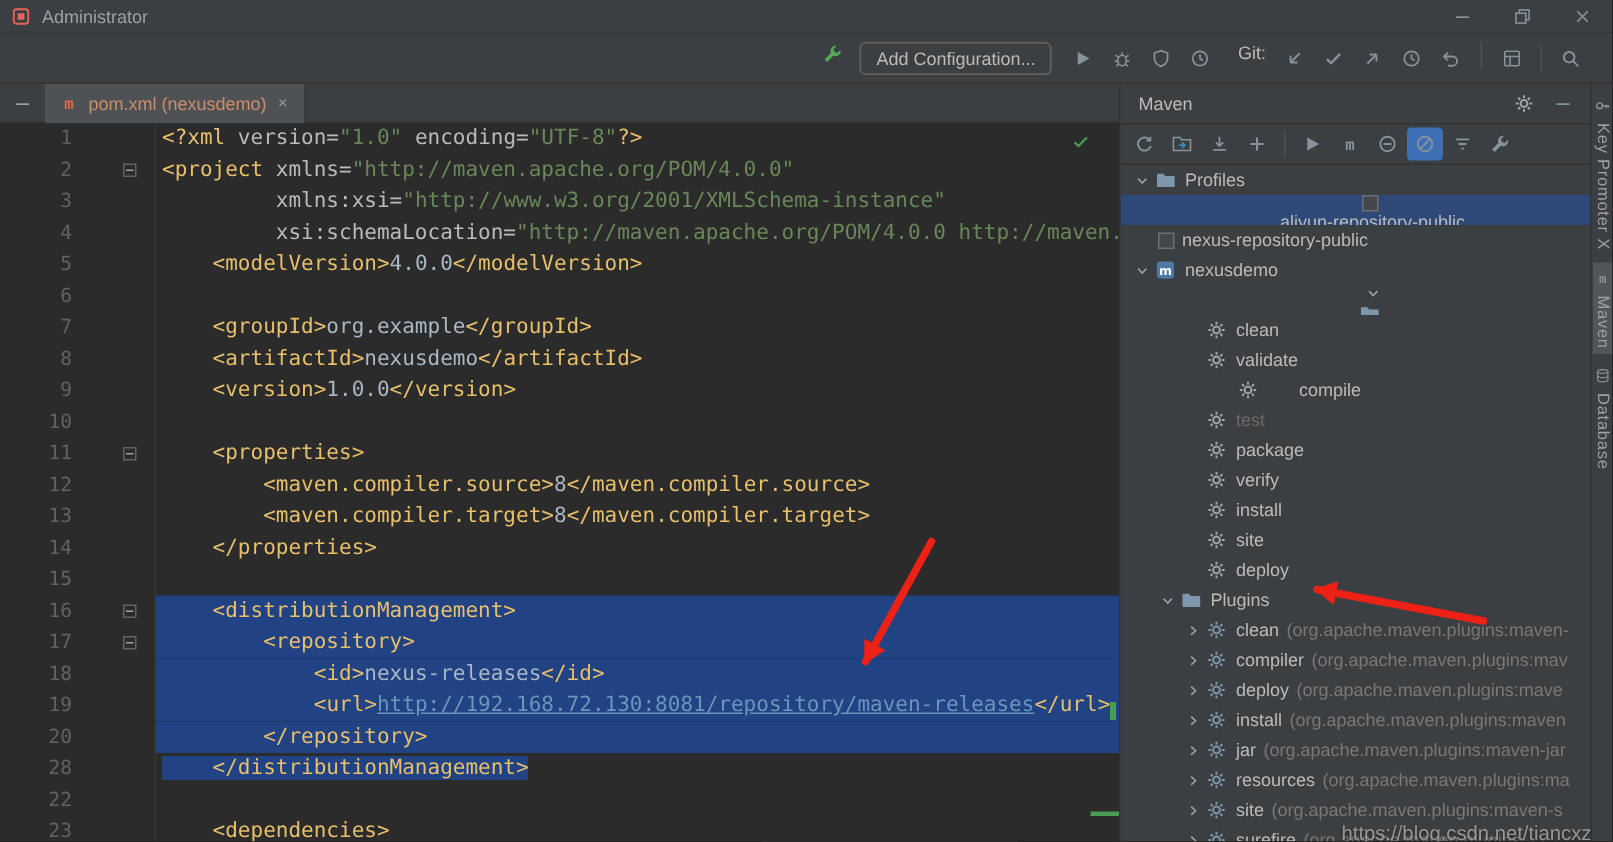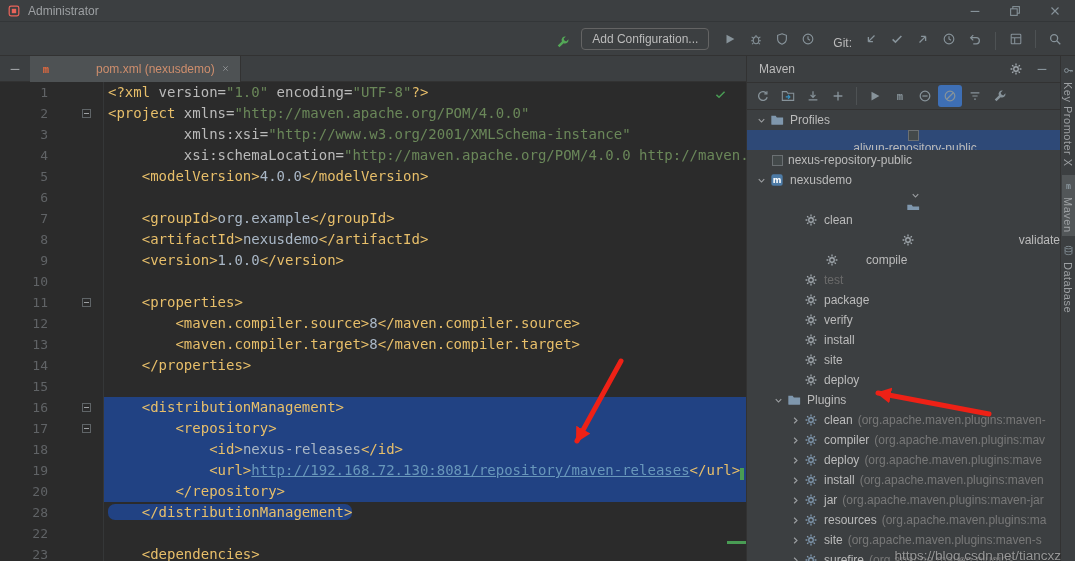--- a/index.html
+++ b/index.html
@@ -16,53 +16,53 @@
   
   .titlebar { position:absolute; top:0; left:0; right:0; height:22px; background:#3c3f41;
     display:flex; align-items:center; padding-left:6px; border-bottom:1px solid #333638; }
   .win-title { color:#9da0a3; margin-left:6px; font-size:12px; }
   .win-controls { margin-left:auto; display:flex; height:22px; }
   .win-btn { width:40px; height:22px; display:flex; align-items:center; justify-content:center; color:#b4b4b4; }
 
   
   .toolbar { position:absolute; top:22px; left:0; right:0; height:34px; background:#3c3f41;
     display:flex; align-items:center; border-bottom:1px solid #323232; }
-  .tb-right { margin-left:auto; display:flex; align-items:flex-end; gap:3px; padding-right:8px; }
+  .tb-right { margin-left:auto; display:flex; align-items:flex-start; gap:3px; padding-right:16px; }
   .tbtn { width:24px; height:22px; display:flex; align-items:center; justify-content:center;
     border-radius:3px; color:#87939a; }
   .tbtn.active { background:var(--toggle); color:#d6d6d6; }
   .sep { width:1px; height:18px; background:#4e5254; margin:0 5px; }
   .addcfg { background:transparent; border:1px solid #646464; border-radius:4px; height:22px;
     padding:0 10px; color:#bbbbbb; font-family:"Liberation Sans",sans-serif; font-size:12px; margin:0 6px 0 4px; }
   .git-label { color:#bbbbbb; margin:0 4px 0 10px; }
   .icon-group { display:flex; align-items:center; gap:2px; }
   .build-wrench { color:#54a857; width:22px; }
 
   
   .tabbar { position:absolute; top:56px; left:0; width:746px; height:26px; background:#3c3f41;
     display:flex; align-items:center; border-bottom:1px solid #323232; }
   .hide-tabs { margin:0 8px; color:#9da0a3; width:14px; }
   .tab { height:26px; display:flex; align-items:center; padding:0 8px; background:#4e5254;
     border-right:1px solid #323232; gap:5px; }
-  .tab-label { color:var(--tab-label); font-size:12px;margin-left:37px; }
+  .tab-label { color:var(--tab-label); font-size:12px; }
   .tab-close { width:12px; color:#9da0a3; }
   .tab-close svg { width:9px; height:9px; }
 
   
   .editor { position:absolute; top:82px; left:0; width:746px; bottom:0; background:#2b2b2b;
     font-family:"DejaVu Sans Mono", monospace; font-size:14px; overflow:hidden; }
   .ed-row { display:flex; height:21px; line-height:21px; }
   .gutter { width:56px; flex:none; text-align:right; padding-right:8px; color:#606366; font-size:13px; }
   .fold-col { width:48px; flex:none; position:relative; border-right:1px solid #353738; }
   .fold-marker { position:absolute; left:26px; top:6px; width:9px; height:9px; border:1px solid #5f6467;
     background:#2b2b2b; display:flex; align-items:center; justify-content:center; }
   .fold-marker i { display:block; width:5px; height:1px; background:#9da0a3; }
   .code { flex:1; white-space:pre; overflow:hidden; padding-left:4px; }
   .code.sel-full { background:var(--sel); }
-  .sel-inline { background:var(--sel);border-radius:7px; }
+  .sel-inline { background:var(--sel); }
   .c-tag { color:var(--c-tag); } .c-attr { color:var(--c-attr); } .c-str { color:var(--c-str); }
   .c-plain { color:var(--c-plain); } .c-link { color:var(--c-link); text-decoration:underline; }
   .ed-check { position:absolute; top:4px; right:18px; color:var(--green); }
   .ed-check svg { width:13px; height:13px; }
   .vcs-mark { position:absolute; background:var(--green); }
   .vcs-mark.m1 { top:386px; right:2px; width:4px; height:12px; }
   .vcs-mark.m2 { top:459px; right:0; width:19px; height:3px; }
 
   
   .maven { position:absolute; top:56px; left:746px; width:314px; bottom:0; background:#3c3f41;
@@ -555,21 +555,21 @@
         <div class="trow" data-name="tree-item-goal-clean" style="padding-left: 40px;">
           <span class="chev-spacer" data-name="indent-spacer"></span>
           <span class="icon ticon" data-name="gear-icon">
             <svg viewBox="0 0 16 16" fill="none" stroke="currentColor" stroke-width="1.5">
               <circle cx="8" cy="8" r="2.6"></circle>
               <path d="M8 1.8v2.1M8 12.1v2.1M1.8 8h2.1M12.1 8h2.1M3.6 3.6l1.5 1.5M10.9 10.9l1.5 1.5M12.4 3.6l-1.5 1.5M5.1 10.9l-1.5 1.5"></path>
             </svg>
           </span>
           <span class="tlabel" data-name="tree-item-label">clean</span>
         </div>
-        <div class="trow" data-name="tree-item-goal-validate" style="padding-left: 40px; justify-content: space-between;">
+        <div class="trow" data-name="tree-item-goal-validate" style="padding-left: 40px;">
           <span class="chev-spacer" data-name="indent-spacer"></span>
           <span class="icon ticon" data-name="gear-icon">
             <svg viewBox="0 0 16 16" fill="none" stroke="currentColor" stroke-width="1.5">
               <circle cx="8" cy="8" r="2.6"></circle>
               <path d="M8 1.8v2.1M8 12.1v2.1M1.8 8h2.1M12.1 8h2.1M3.6 3.6l1.5 1.5M10.9 10.9l1.5 1.5M12.4 3.6l-1.5 1.5M5.1 10.9l-1.5 1.5"></path>
             </svg>
           </span>
           <span class="tlabel" data-name="tree-item-label">validate</span>
         </div>
         <div class="trow" data-name="tree-item-goal-compile" style="padding-left: 40px; gap: 21px;">

